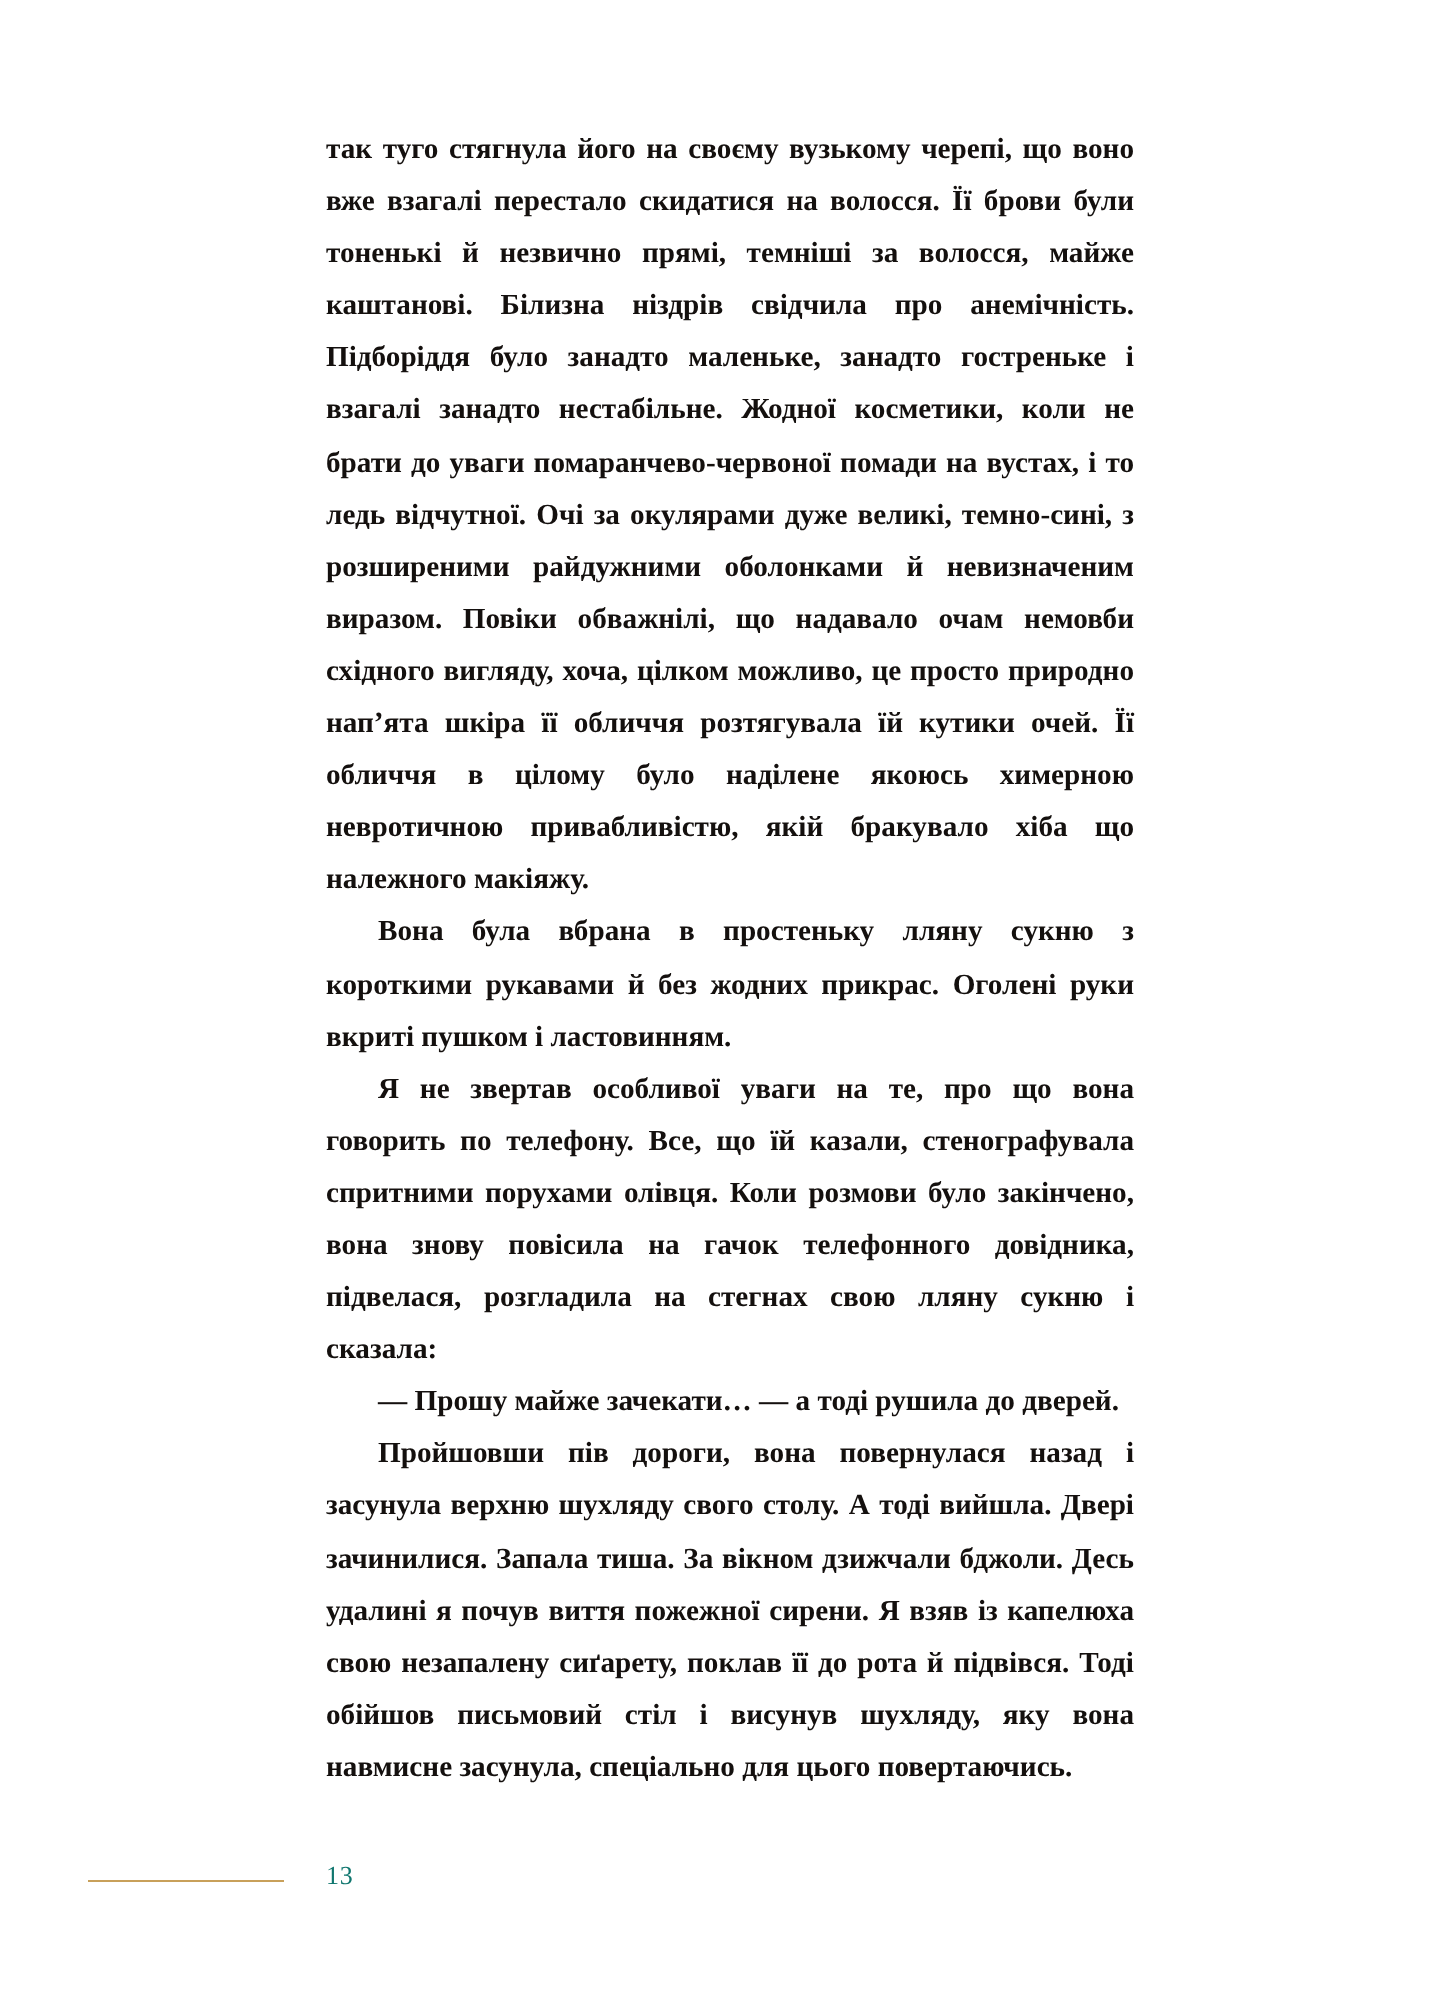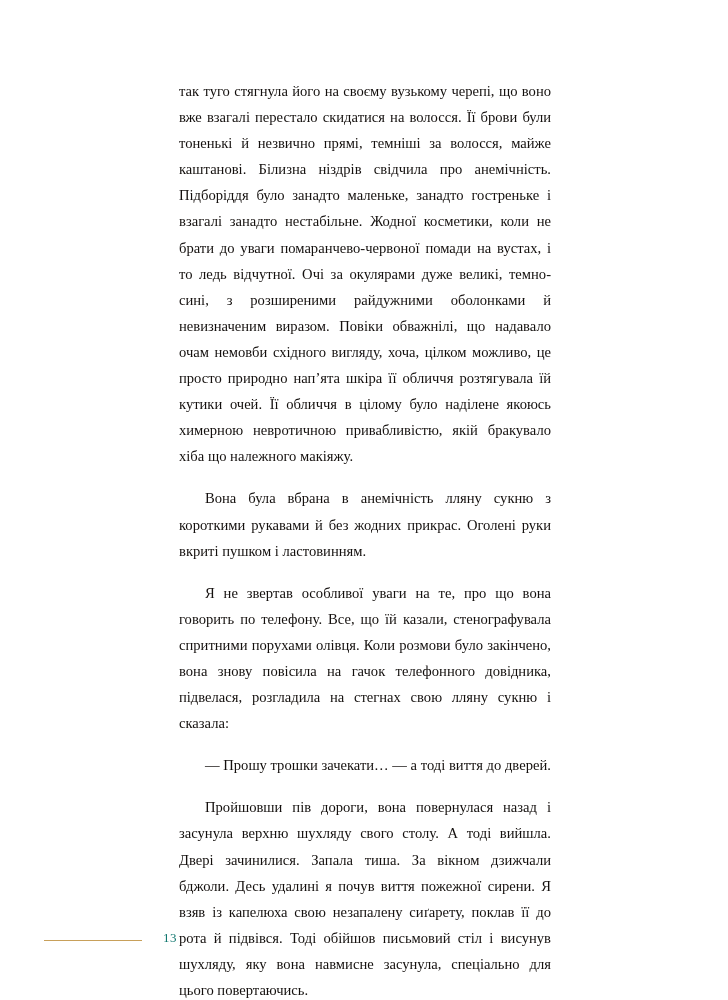--- a/index.html
+++ b/index.html
@@ -27,22 +27,23 @@
     width: 404px;
     font-size: 14.6px;
     line-height: 26.1px;
     text-align: justify;
     text-justify: inter-word;
     color: #14100e;
     font-family: "Liberation Serif", serif;
     hyphens: manual;
   }
   .para {
-    margin: 16px;
+    margin: 0;
     text-indent: 0;
+    font-weight: bold;
   }
   .para.indent {
     text-indent: 26px;
   }
   .footer {
     position: absolute;
     left: 0;
     top: 930px;
     width: 728px;
     height: 30px;
@@ -65,23 +66,23 @@
     letter-spacing: 0.4px;
   }
 </style>
 </head>
 <body>
 
 <div class="page">
 
   <div class="text-block">
     <p class="para">так туго стягнула його на своєму вузькому черепі, що воно вже взагалі перестало скидатися на волосся. Її брови були тоненькі й незвично прямі, темніші за волосся, майже каштанові. Білизна ніздрів свідчила про анемічність. Підборіддя було занадто маленьке, занадто гостреньке і взагалі занадто нестабільне. Жодної косметики, коли не брати до уваги помаранчево-червоної помади на вустах, і то ледь відчутної. Очі за окулярами дуже великі, темно-сині, з розширеними райдужними оболонками й невизначеним виразом. Повіки обважнілі, що надавало очам немовби східного вигляду, хоча, цілком можливо, це просто природно нап’ята шкіра її обличчя розтягувала їй кутики очей. Її обличчя в цілому було наділене якоюсь химерною невротичною привабливістю, якій бракувало хіба що належного макіяжу.</p>
-    <p class="para indent">Вона була вбрана в анемічність лляну сукню з короткими рукавами й без жодних прикрас. Оголені руки вкриті пушком і ластовинням.</p>
+    <p class="para indent">Вона була вбрана в простеньку лляну сукню з короткими рукавами й без жодних прикрас. Оголені руки вкриті пушком і ластовинням.</p>
     <p class="para indent">Я не звертав особливої уваги на те, про що вона говорить по телефону. Все, що їй казали, стенографувала спритними порухами олівця. Коли розмови було закінчено, вона знову повісила на гачок телефонного довідника, підвелася, розгладила на стегнах свою лляну сукню і сказала:</p>
-    <p class="para indent">— Прошу трошки зачекати… — а тоді виття до дверей.</p>
+    <p class="para indent">— Прошу майже зачекати… — а тоді рушила до дверей.</p>
     <p class="para indent">Пройшовши пів дороги, вона повернулася назад і засунула верхню шухляду свого столу. А тоді вийшла. Двері зачинилися. Запала тиша. За вікном дзижчали бджоли. Десь удалині я почув виття пожежної сирени. Я взяв із капелюха свою незапалену сиґарету, поклав її до рота й підвівся. Тоді обійшов письмовий стіл і висунув шухляду, яку вона навмисне засунула, спеціально для цього повертаючись.</p>
 
   </div>
 
   <div class="footer">
     <div class="footer-rule"></div>
     <div class="folio">13</div>
   </div>
 
 </div>

